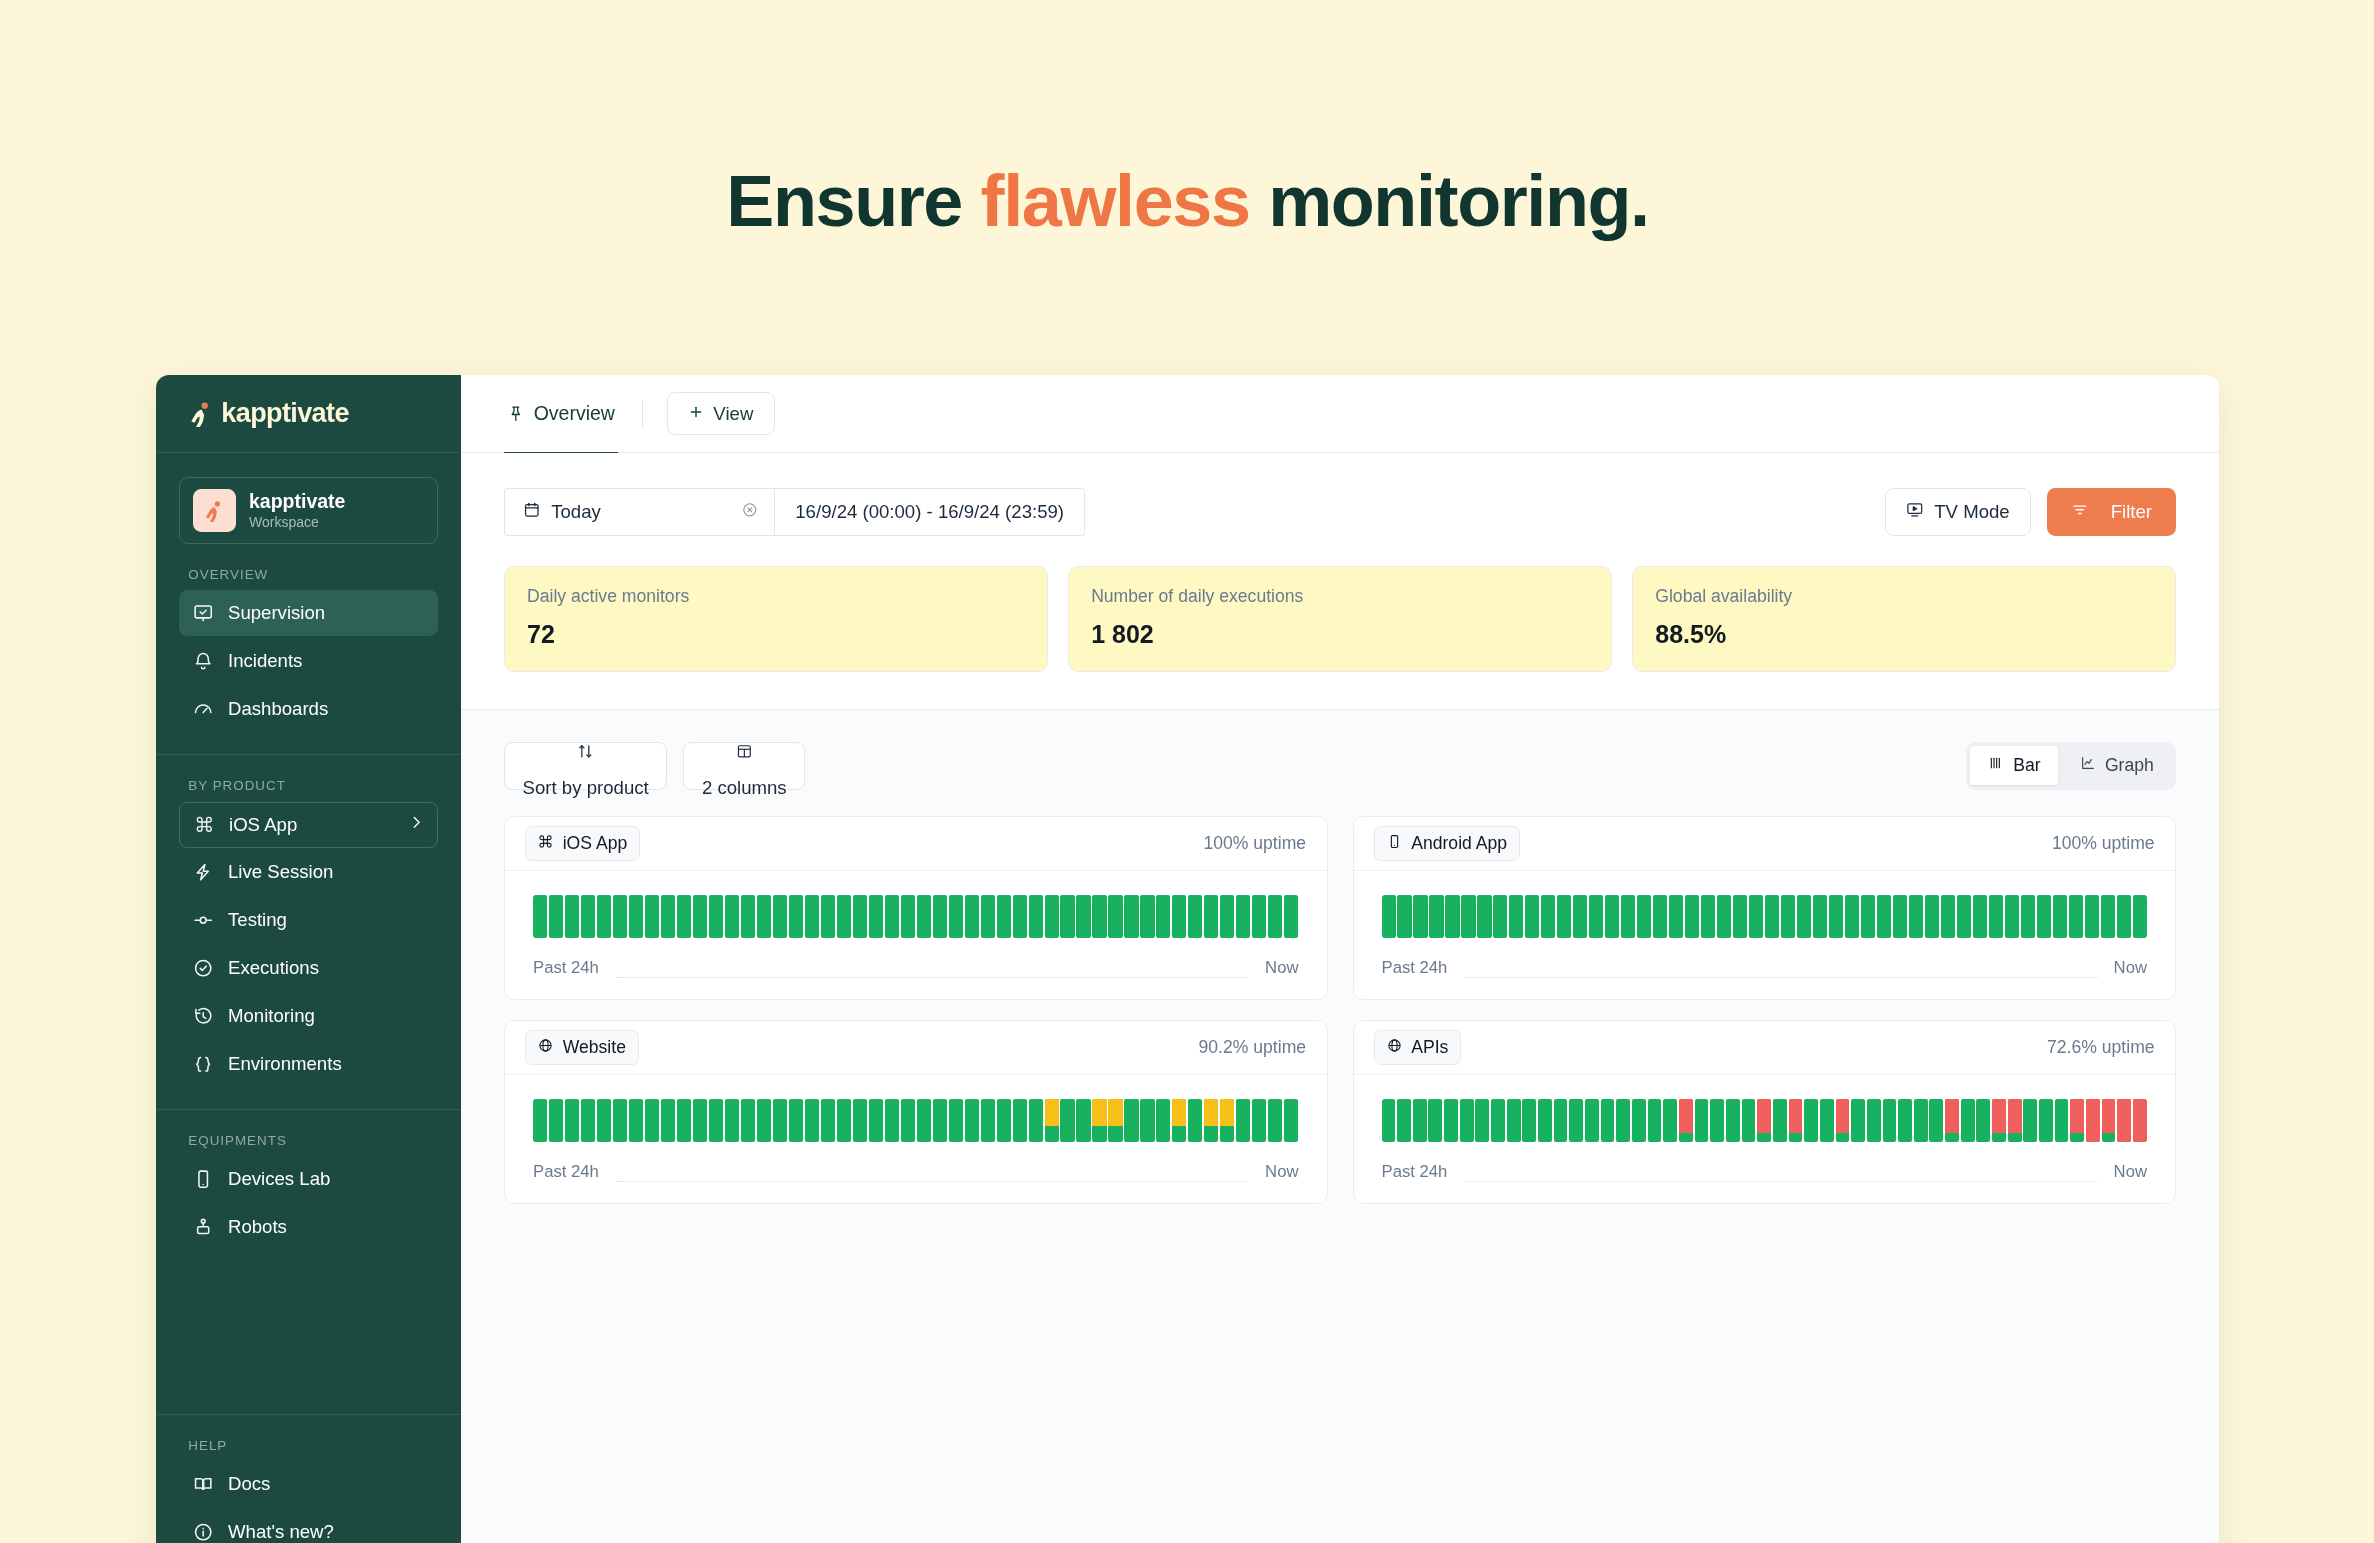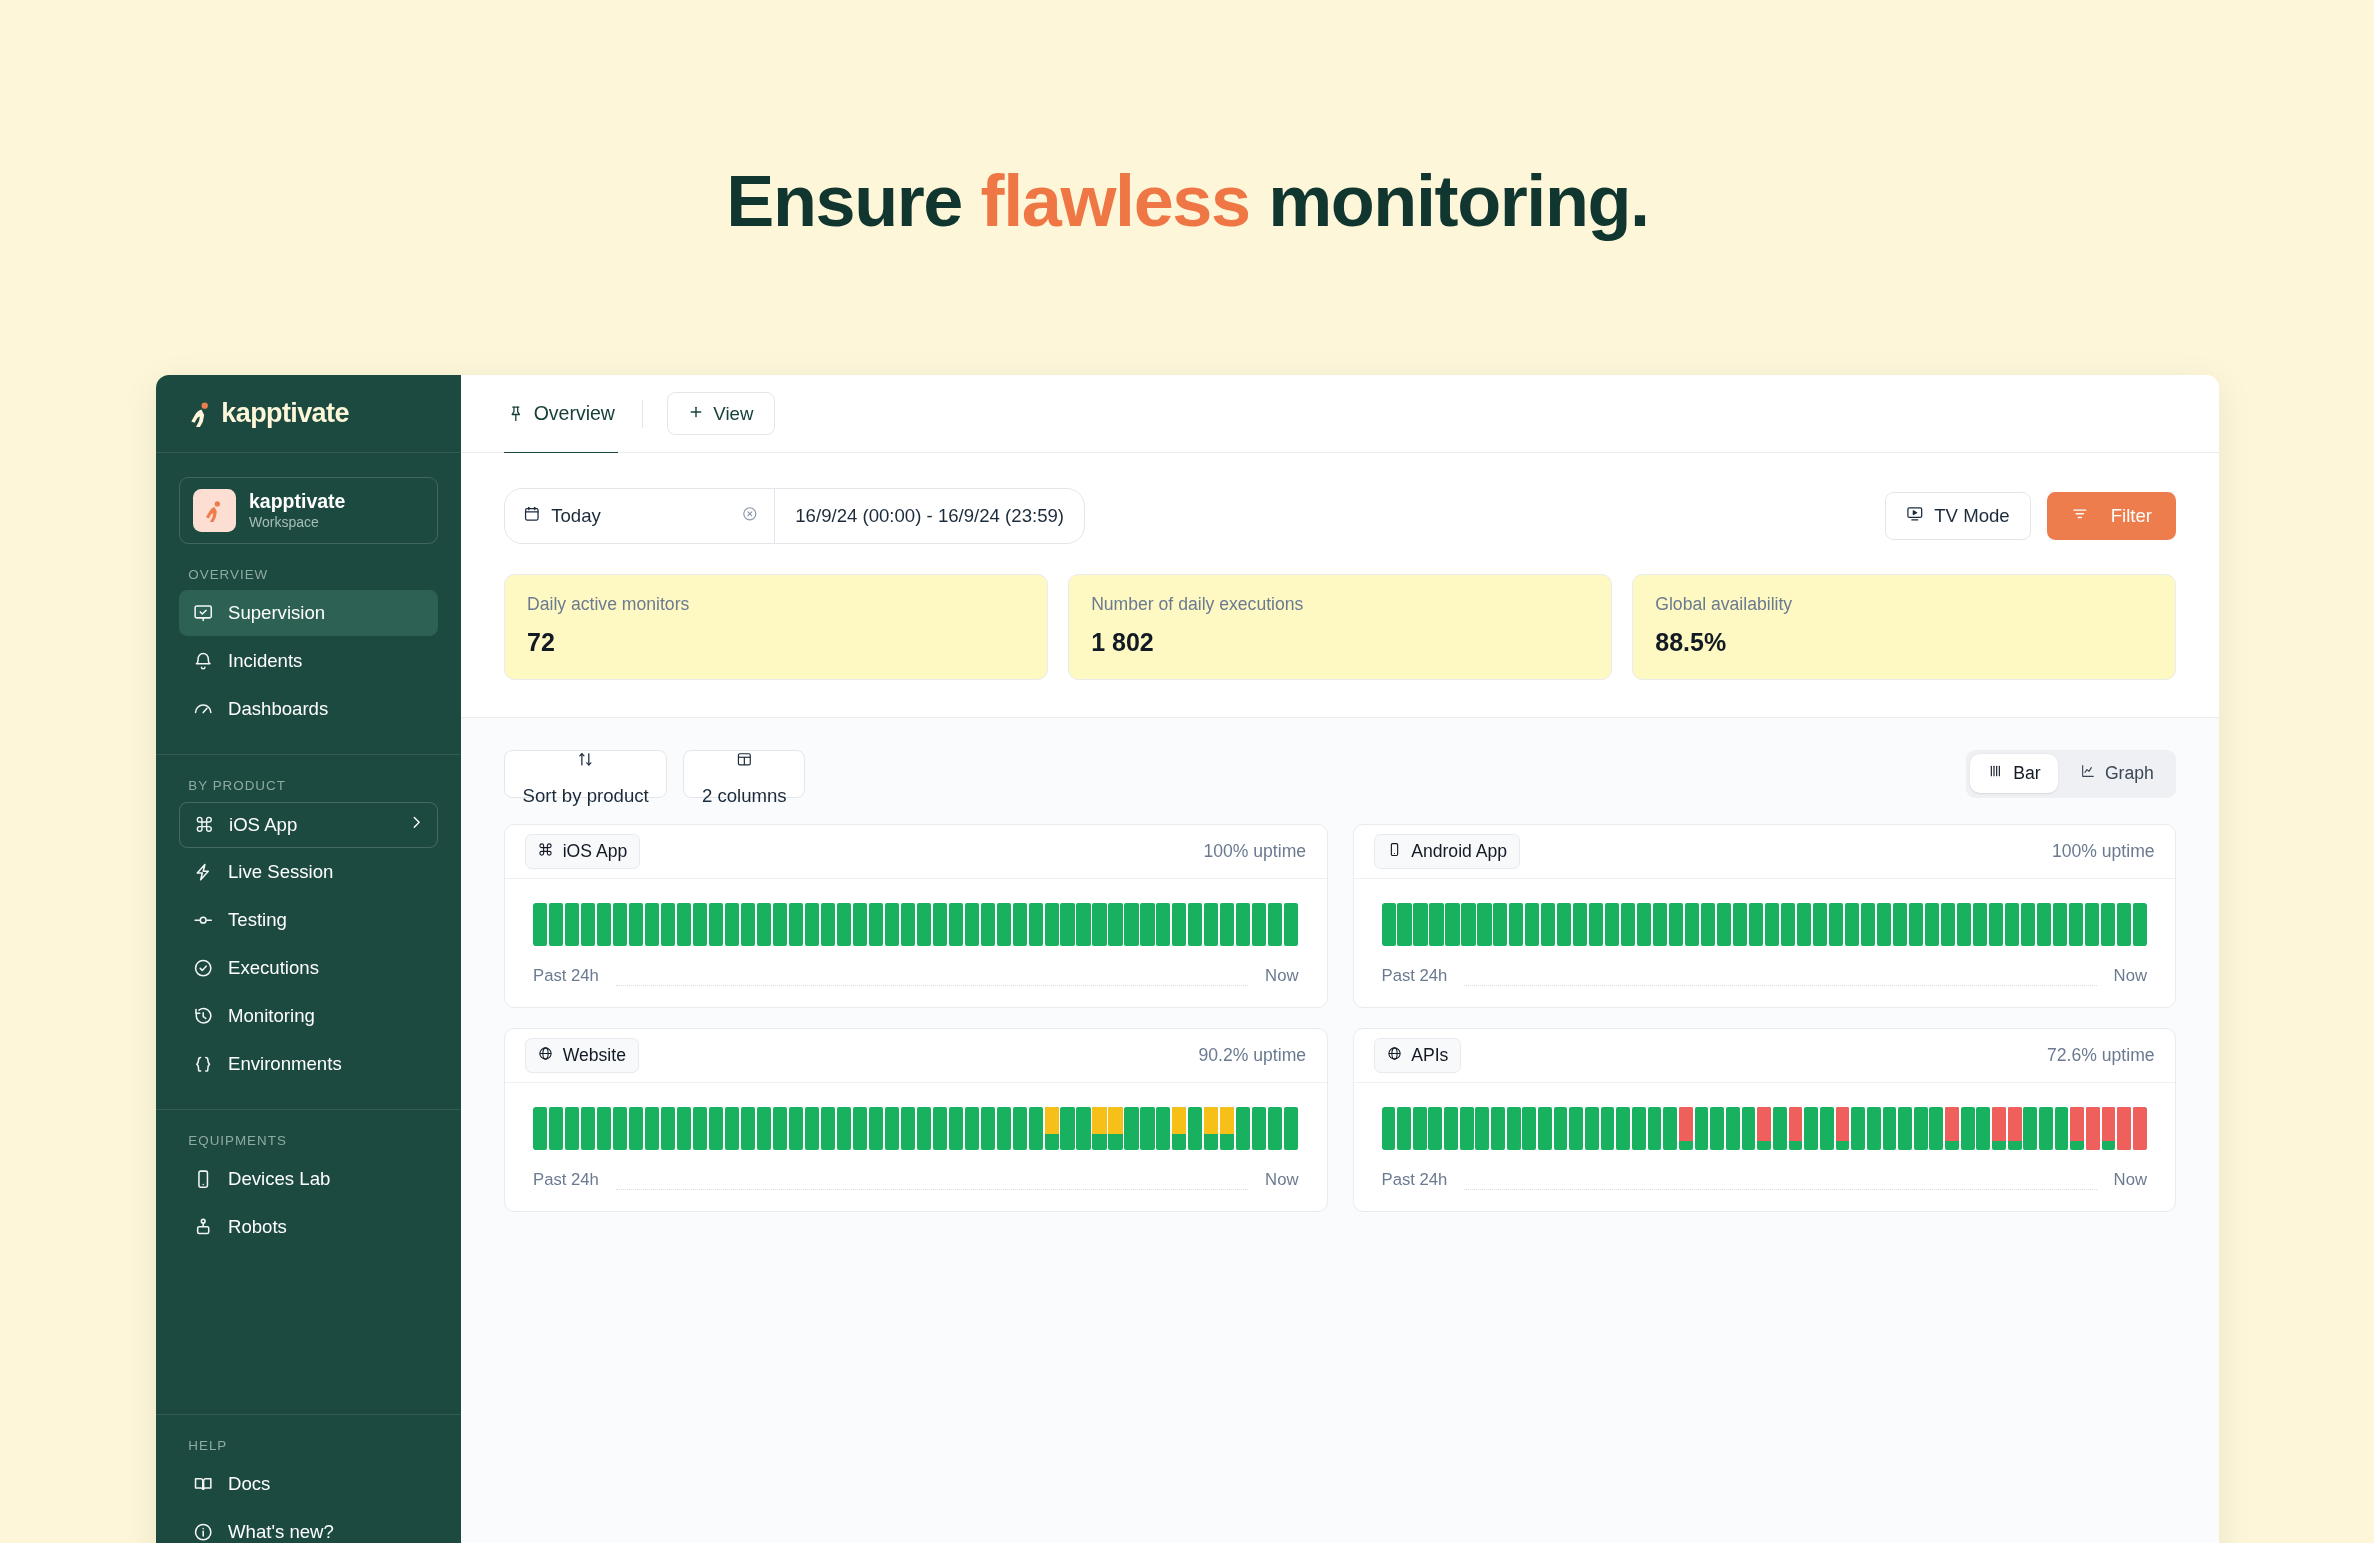--- a/index.html
+++ b/index.html
@@ -174,22 +174,22 @@
   }
   .filter-row {
     display: flex;
     align-items: center;
     margin-bottom: 30px;
   }
   .daterange {
     display: flex;
     align-items: stretch;
     border: 0.9px solid #e2e5ea;
-    border-radius: 18px;
-    height: 56px;
+    border-radius: 3px;
+    height: 48px;
     overflow: hidden;
     background: #fff;
   }
   .dr-left {
     display: flex; align-items: center;
     padding: 0 15px 0 17.6px;
     gap: 11px;
     font-size: 18.6px;
     color: #1b2b3c;
     min-width: 269px;
@@ -253,21 +253,21 @@
   .segmented {
     display: flex; align-items: center;
     background: #eef0f3;
     border-radius: 9.3px;
     padding: 4.6px;
     gap: 3.7px;
   }
   .seg {
     display: flex; align-items: center; gap: 9.3px;
     height: 39px; padding: 0 17.6px;
-    border-radius: 10px;
+    border-radius: 3px;
     font-size: 17.6px; color: #3b4757;
   }
   .seg.active { background: #ffffff; color: #121a24; box-shadow: 0 0.9px 1.9px rgba(0,0,0,0.10); }
 
   .cards-grid {
     display: grid;
     grid-template-columns: 1fr 1fr;
     gap: 20.4px 25px;
   }
   .mcard {

